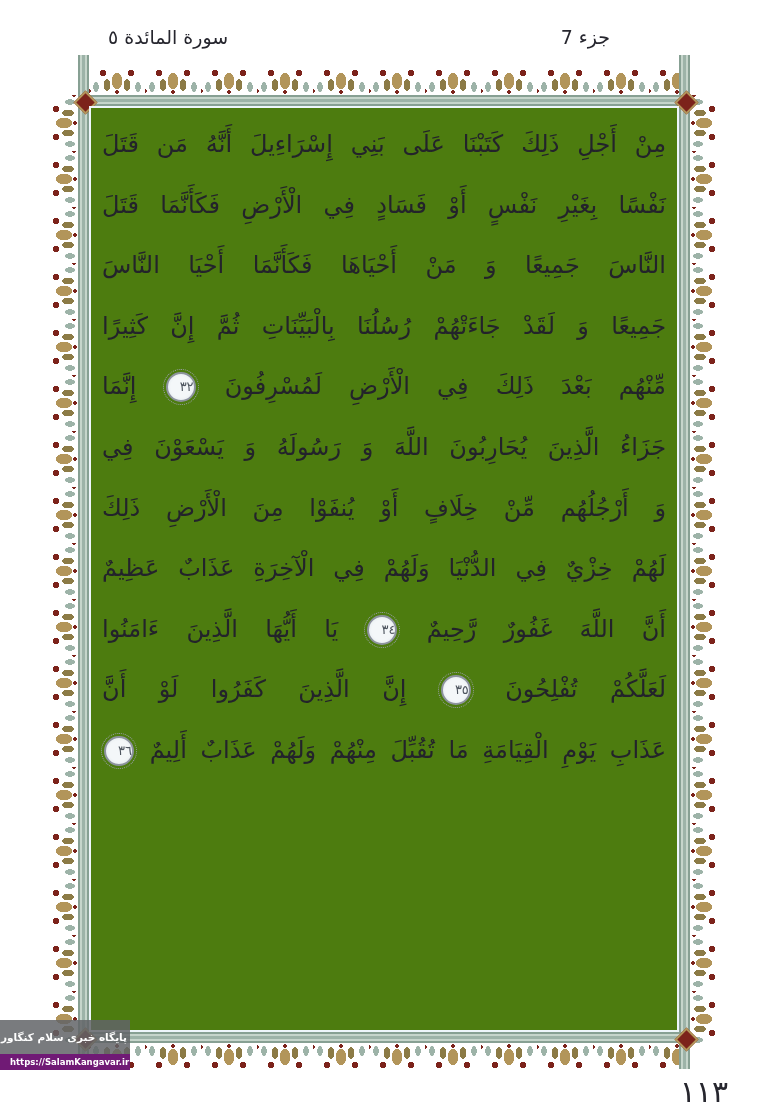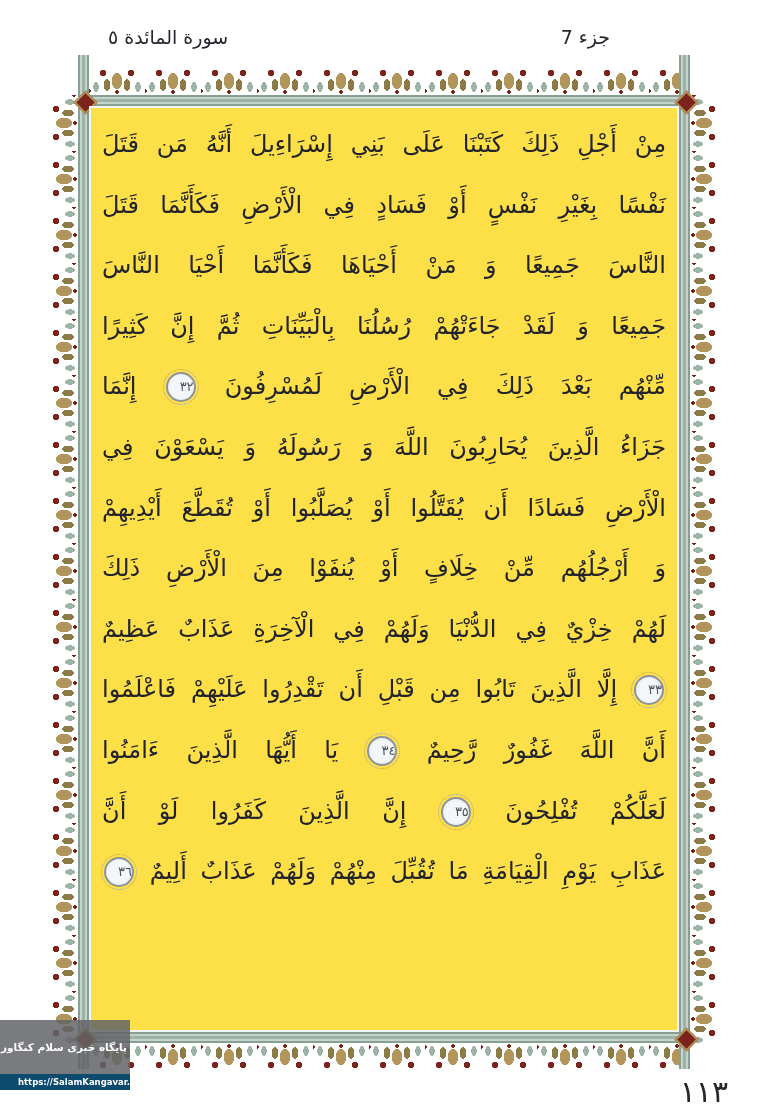--- a/index.html
+++ b/index.html
@@ -42,21 +42,21 @@
       radial-gradient(ellipse 8px 4px at 21px 7px,#9db3a8 66%,transparent 68%),
       radial-gradient(ellipse 8px 4px at 21px 49px,#9db3a8 66%,transparent 68%),
       radial-gradient(circle 2px at 25px 0px,#7c231b 95%,transparent),
       radial-gradient(circle 2px at 26px 28px,#7c231b 95%,transparent);}
   .orn-left{left:49px;}
   .orn-right{left:690px;transform:scaleX(-1);}
   .corner{position:absolute;width:13px;height:13px;background:#7c231b;border:2px solid #b2955a;transform:rotate(45deg);}
   
   .content{
     position:absolute;left:89px;top:106px;width:590px;height:926px;
-    background:#fde047;box-shadow:inset 0 0 0 2px #eef6fb;
+    background:#4d7c0f;box-shadow:inset 0 0 0 2px #eef6fb;
     box-sizing:border-box;padding:8px 13px;
   }
   .lines{direction:rtl;height:100%;}
   .line{
     height:60.6px;line-height:60.6px;color:#23232b;font-size:24px;
     text-align:justify;text-align-last:justify;text-justify:inter-word;
     white-space:nowrap;overflow:visible;
   }
   .verse-medallion{
     display:inline-block;width:30px;height:30px;border-radius:50%;
@@ -65,23 +65,23 @@
     color:#4e555f;font-size:13px;line-height:26px;text-align:right;
     position:relative;margin:0 2px;
   }
   .verse-medallion::before{
     content:"";position:absolute;inset:-5px;border-radius:50%;
     border:1px dotted #9aa0aa;
   }
   
   .watermark{position:absolute;left:0;top:1020px;width:130px;z-index:5;direction:rtl;}
   .wm-title{background:rgba(98,100,103,0.85);color:#fff;font-size:10.5px;font-weight:bold;
-    text-align:left;padding:21px 3px;white-space:nowrap;}
-  .wm-url{background:#0c4a6e;color:#fff;font-size:8.5px;font-weight:bold;direction:ltr;
-    text-align:center;padding:3px 18px;white-space:nowrap;}
+    text-align:left;padding:11px 3px;white-space:nowrap;}
+  .wm-url{background:#701a75;color:#fff;font-size:8.5px;font-weight:bold;direction:ltr;
+    text-align:center;padding:3px 10px;white-space:nowrap;}
   
   .page-number{position:absolute;left:0;top:1074px;width:100%;text-align:right;
     color:#26262e;font-size:30px;direction:rtl;}
 </style>
 </head>
 <body>
 
 <div id="page">
 
   <div class="hdr hdr-surah">سورة المائدة ٥</div>
@@ -103,24 +103,22 @@
   <div class="corner" style="left:678px;top:1031px;"></div>
 
   <div class="content">
     <div class="lines" lang="ar" dir="rtl">
         <div class="line"><span class="ayah-text">مِنْ أَجْلِ ذَلِكَ كَتَبْنَا عَلَى بَنِي إِسْرَاءِيلَ أَنَّهُ مَن قَتَلَ</span> </div>
         <div class="line"><span class="ayah-text">نَفْسًا بِغَيْرِ نَفْسٍ أَوْ فَسَادٍ فِي الْأَرْضِ فَكَأَنَّمَا قَتَلَ</span> </div>
         <div class="line"><span class="ayah-text">النَّاسَ جَمِيعًا وَ مَنْ أَحْيَاهَا فَكَأَنَّمَا أَحْيَا النَّاسَ</span> </div>
         <div class="line"><span class="ayah-text">جَمِيعًا وَ لَقَدْ جَاءَتْهُمْ رُسُلُنَا بِالْبَيِّنَاتِ ثُمَّ إِنَّ كَثِيرًا</span> </div>
         <div class="line"><span class="ayah-text">مِّنْهُم بَعْدَ ذَلِكَ فِي الْأَرْضِ لَمُسْرِفُونَ</span> <span class="verse-medallion">٣٢</span> <span class="ayah-text">إِنَّمَا</span> </div>
         <div class="line"><span class="ayah-text">جَزَاءُ الَّذِينَ يُحَارِبُونَ اللَّهَ وَ رَسُولَهُ وَ يَسْعَوْنَ فِي</span> </div>
-        <div class="line"><span class="ayah-text">الْأَرْضِ فَسَادًا أَن يُقَتَّلُوا أَوْ يُصَلَّبُوا أَوْ تُقَطَّعَ أَيْدِيهِمْ</span> </div>
         <div class="line"><span class="ayah-text">وَ أَرْجُلُهُم مِّنْ خِلَافٍ أَوْ يُنفَوْا مِنَ الْأَرْضِ ذَلِكَ</span> </div>
         <div class="line"><span class="ayah-text">لَهُمْ خِزْيٌ فِي الدُّنْيَا وَلَهُمْ فِي الْآخِرَةِ عَذَابٌ عَظِيمٌ</span> </div>
-        <div class="line"><span class="verse-medallion">٣٣</span> <span class="ayah-text">إِلَّا الَّذِينَ تَابُوا مِن قَبْلِ أَن تَقْدِرُوا عَلَيْهِمْ فَاعْلَمُوا</span> </div>
         <div class="line"><span class="ayah-text">أَنَّ اللَّهَ غَفُورٌ رَّحِيمٌ</span> <span class="verse-medallion">٣٤</span> <span class="ayah-text">يَا أَيُّهَا الَّذِينَ ءَامَنُوا</span> </div>
         <div class="line"><span class="ayah-text">لَعَلَّكُمْ تُفْلِحُونَ</span> <span class="verse-medallion">٣٥</span> <span class="ayah-text">إِنَّ الَّذِينَ كَفَرُوا لَوْ أَنَّ</span> </div>
         <div class="line"><span class="ayah-text">عَذَابِ يَوْمِ الْقِيَامَةِ مَا تُقُبِّلَ مِنْهُمْ وَلَهُمْ عَذَابٌ أَلِيمٌ</span> <span class="verse-medallion">٣٦</span> </div>
       </div>
   </div>
 
   <div class="watermark">
     <div class="wm-title">پایگاه خبری سلام کنگاور</div>
     <div class="wm-url">https://SalamKangavar.ir</div>
   </div>

